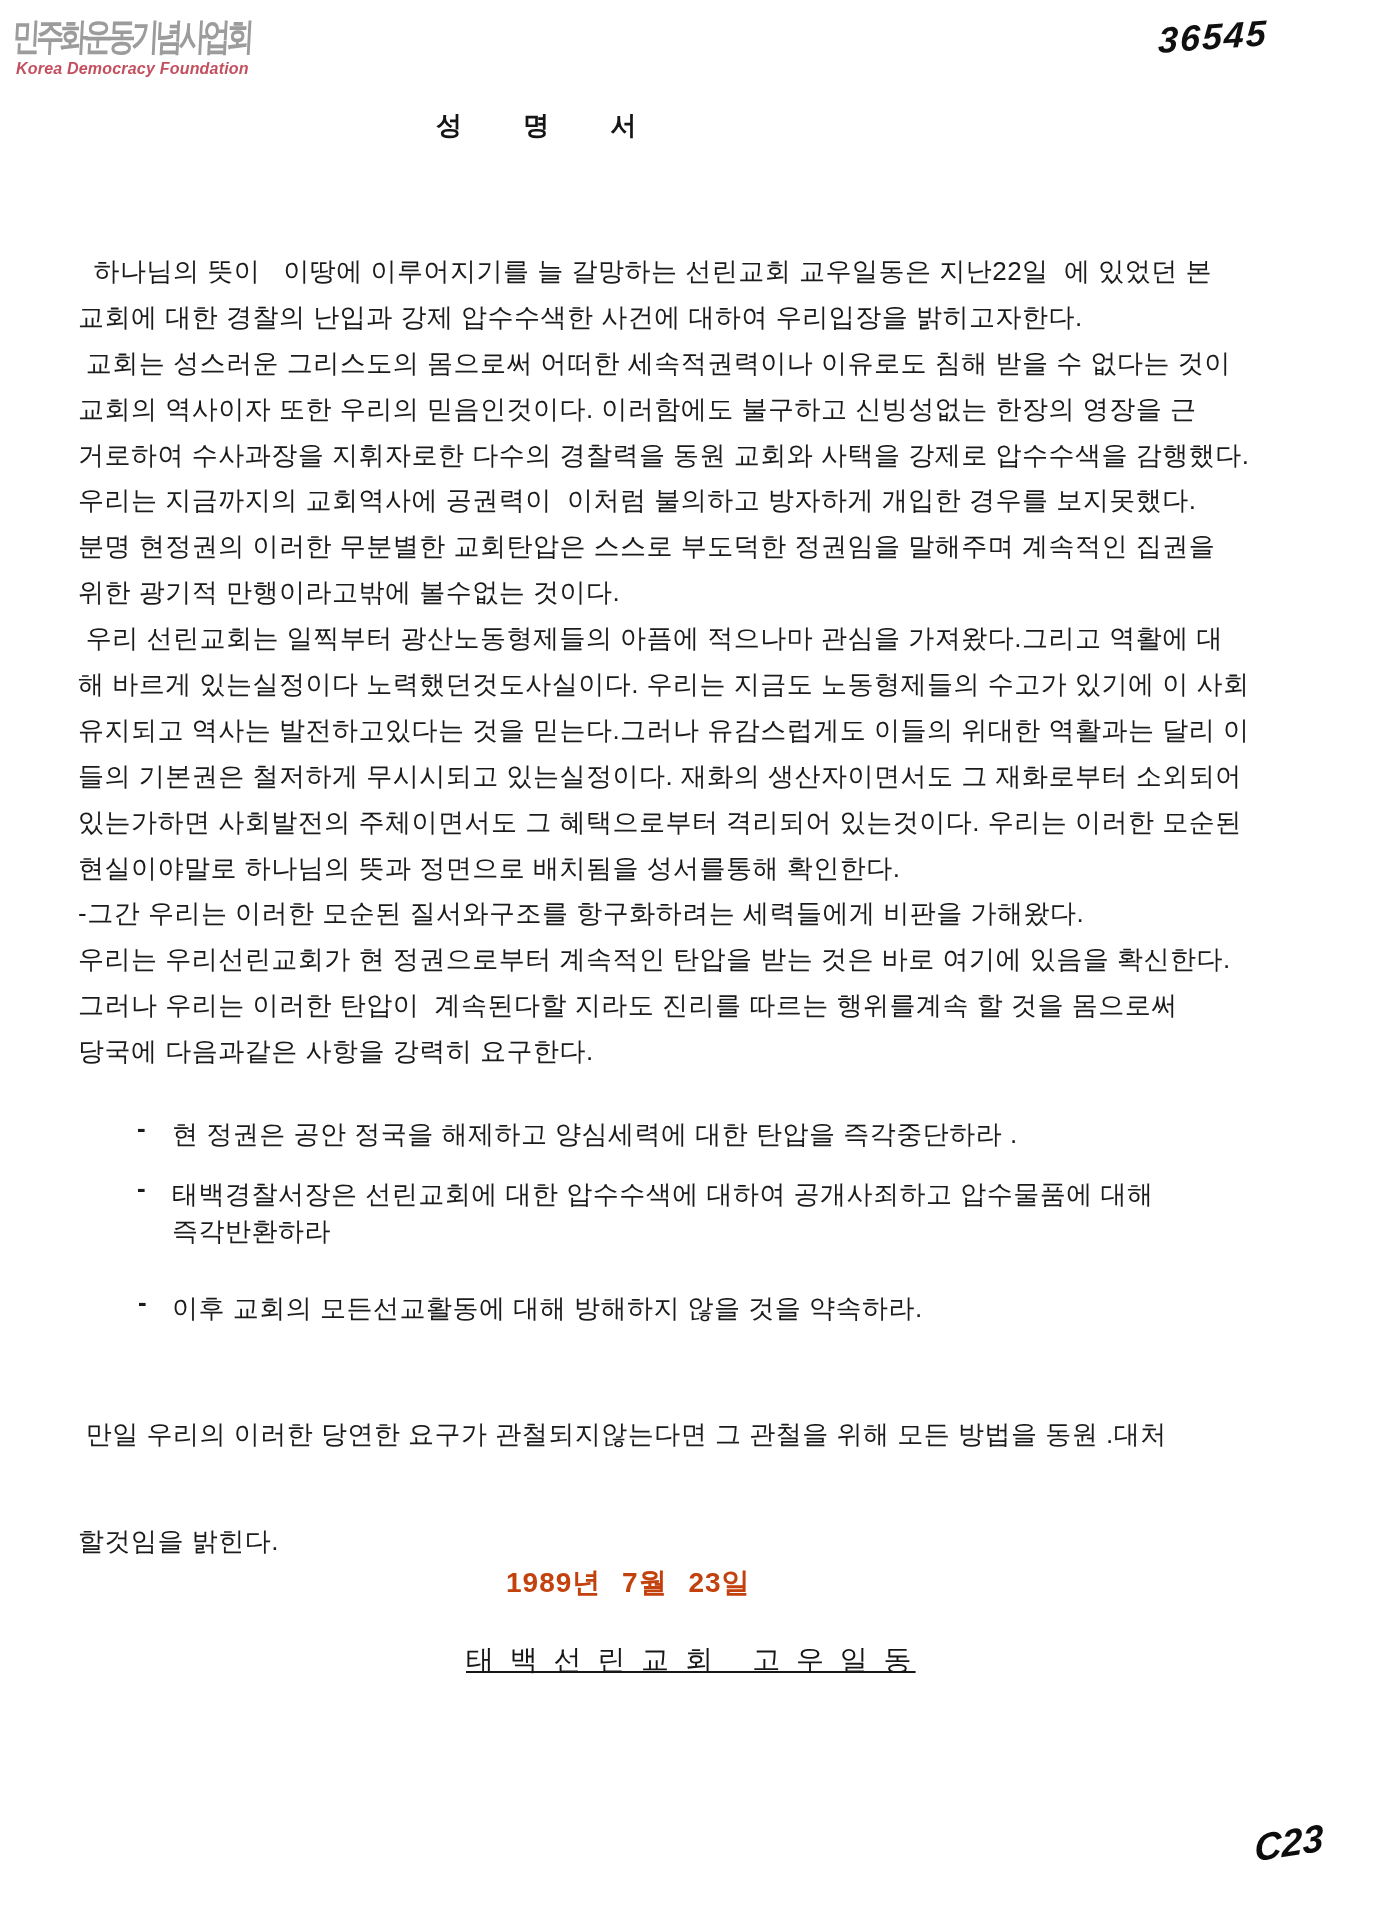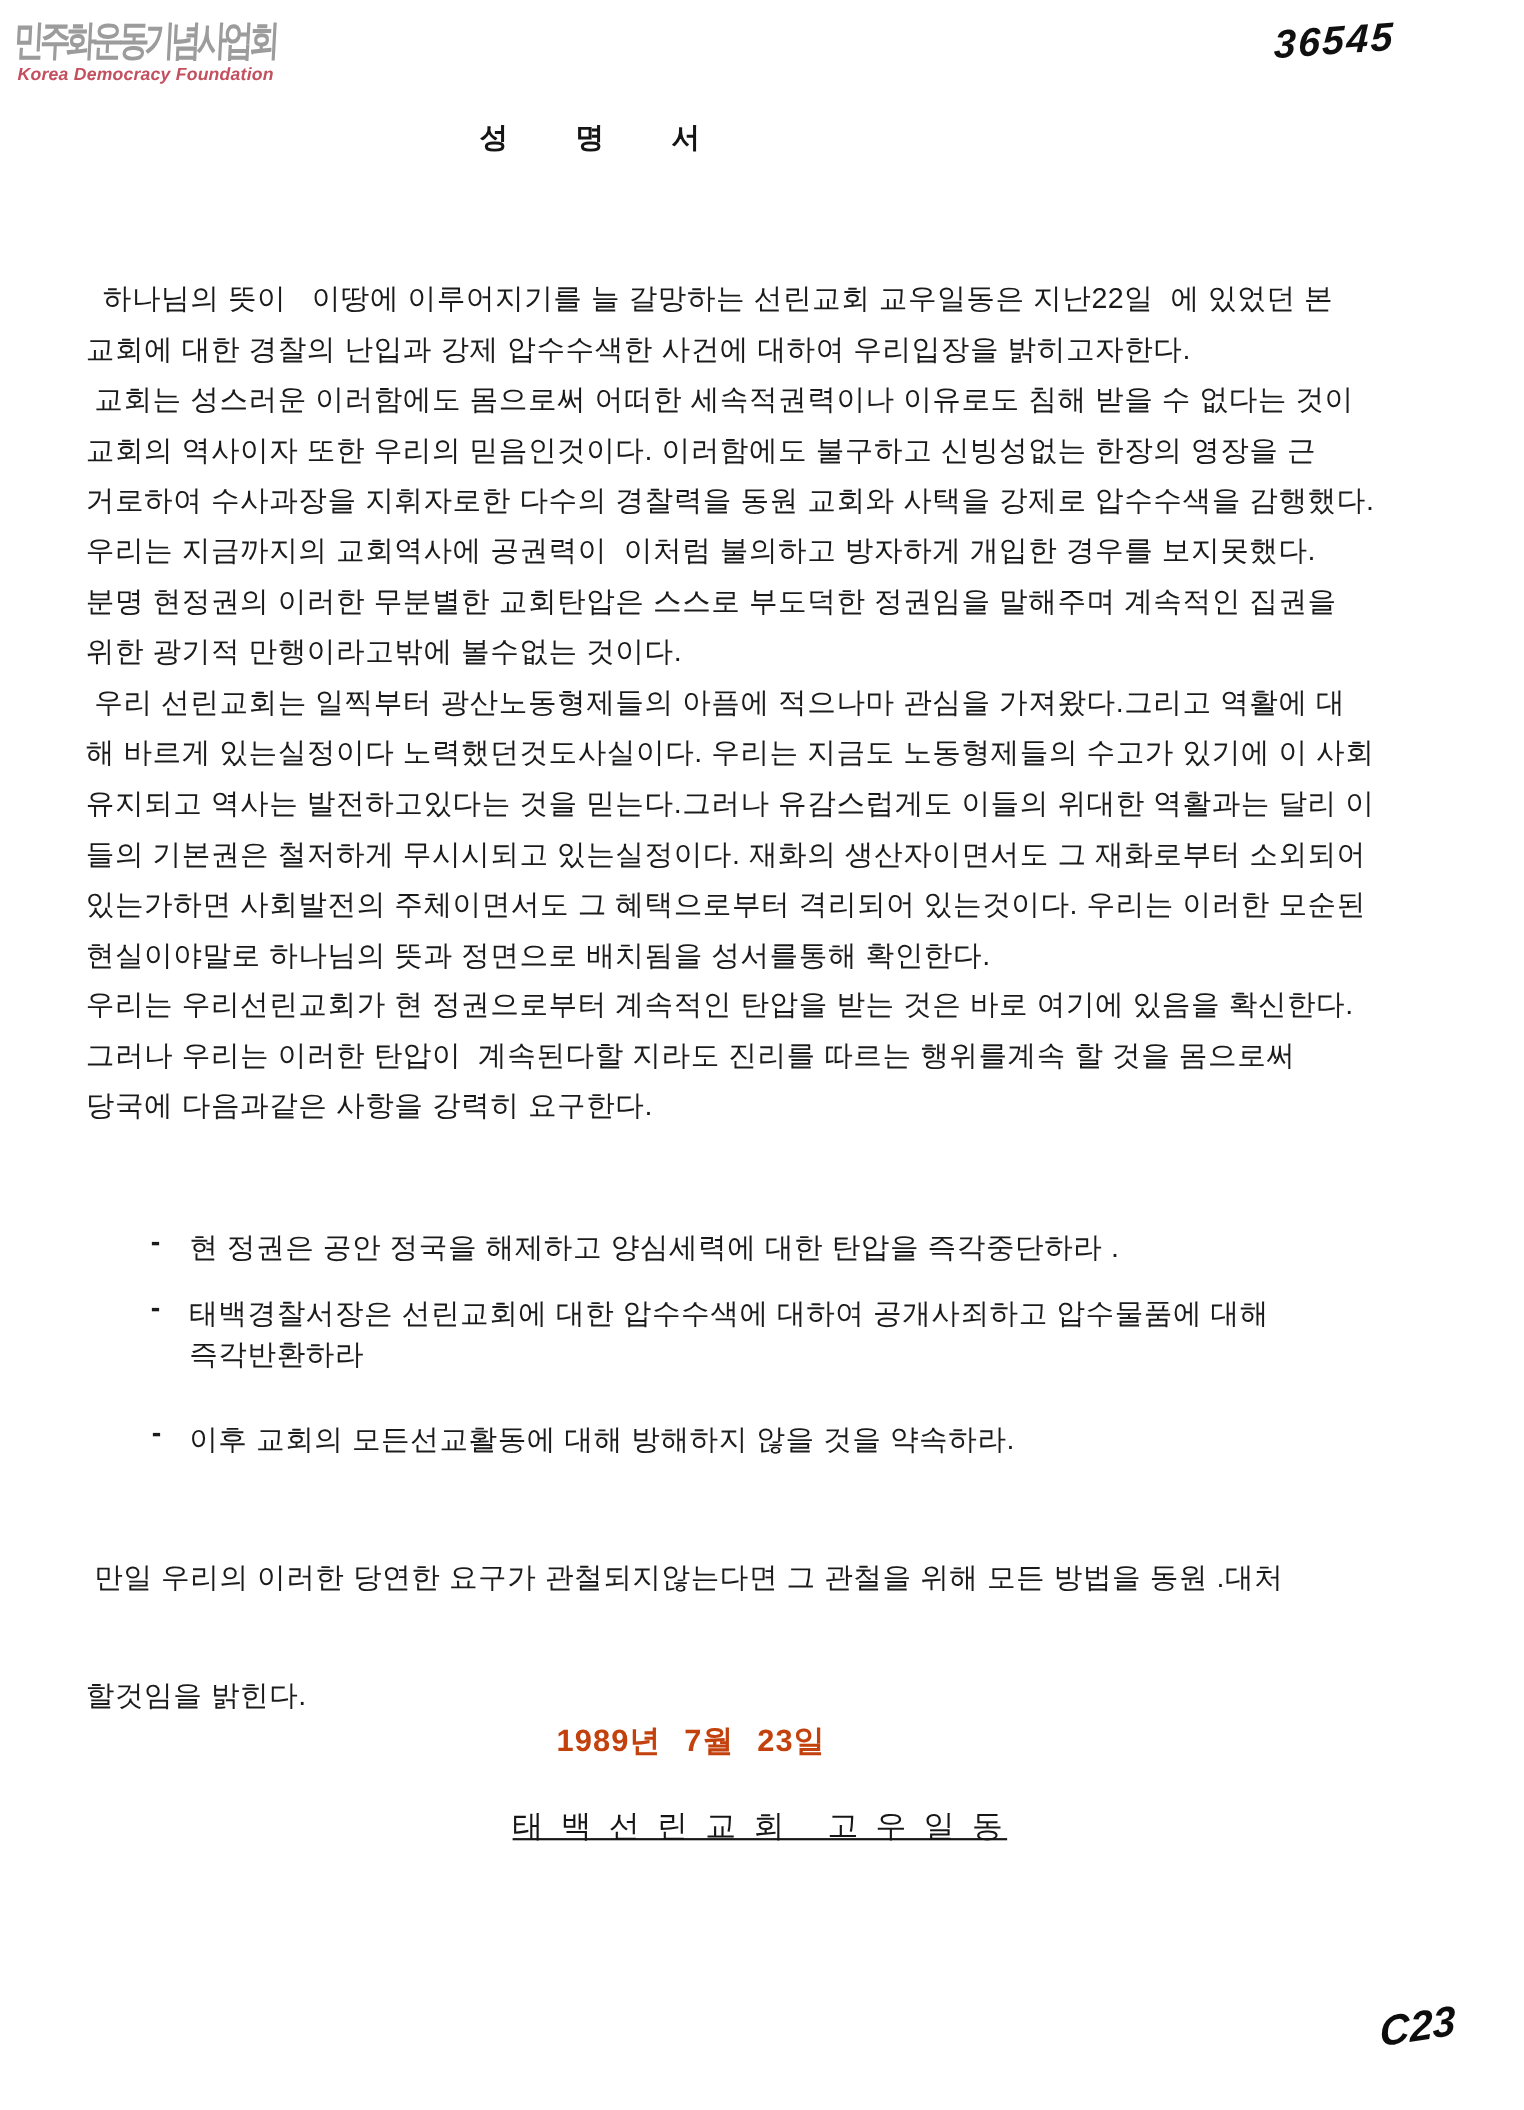--- a/index.html
+++ b/index.html
@@ -116,32 +116,33 @@
 
   <div class="logo-kr">민주화운동기념사업회</div>
   <div class="logo-en">Korea Democracy Foundation</div>
   <div class="archive-no">36545</div>
 
   <div class="doc-title">성 명 서</div>
 
   <div class="body-block">
     <div class="tline">  하나님의 뜻이   이땅에 이루어지기를 늘 갈망하는 선린교회 교우일동은 지난22일  에 있었던 본</div>
     <div class="tline">교회에 대한 경찰의 난입과 강제 압수수색한 사건에 대하여 우리입장을 밝히고자한다.</div>
-    <div class="tline"> 교회는 성스러운 이러함에도 몸으로써 어떠한 세속적권력이나 이유로도 침해 받을 수 없다는 것이</div>
+    <div class="tline"> 교회는 성스러운 그리스도의 몸으로써 어떠한 세속적권력이나 이유로도 침해 받을 수 없다는 것이</div>
     <div class="tline">교회의 역사이자 또한 우리의 믿음인것이다. 이러함에도 불구하고 신빙성없는 한장의 영장을 근</div>
     <div class="tline">거로하여 수사과장을 지휘자로한 다수의 경찰력을 동원 교회와 사택을 강제로 압수수색을 감행했다.</div>
     <div class="tline">우리는 지금까지의 교회역사에 공권력이  이처럼 불의하고 방자하게 개입한 경우를 보지못했다.</div>
     <div class="tline">분명 현정권의 이러한 무분별한 교회탄압은 스스로 부도덕한 정권임을 말해주며 계속적인 집권을</div>
     <div class="tline">위한 광기적 만행이라고밖에 볼수없는 것이다.</div>
     <div class="tline"> 우리 선린교회는 일찍부터 광산노동형제들의 아픔에 적으나마 관심을 가져왔다.그리고 역활에 대</div>
     <div class="tline">해 바르게 있는실정이다 노력했던것도사실이다. 우리는 지금도 노동형제들의 수고가 있기에 이 사회</div>
     <div class="tline">유지되고 역사는 발전하고있다는 것을 믿는다.그러나 유감스럽게도 이들의 위대한 역활과는 달리 이</div>
     <div class="tline">들의 기본권은 철저하게 무시시되고 있는실정이다. 재화의 생산자이면서도 그 재화로부터 소외되어</div>
     <div class="tline">있는가하면 사회발전의 주체이면서도 그 혜택으로부터 격리되어 있는것이다. 우리는 이러한 모순된</div>
     <div class="tline">현실이야말로 하나님의 뜻과 정면으로 배치됨을 성서를통해 확인한다.</div>
+    <div class="tline">-그간 우리는 이러한 모순된 질서와구조를 항구화하려는 세력들에게 비판을 가해왔다.</div>
     <div class="tline">우리는 우리선린교회가 현 정권으로부터 계속적인 탄압을 받는 것은 바로 여기에 있음을 확신한다.</div>
     <div class="tline">그러나 우리는 이러한 탄압이  계속된다할 지라도 진리를 따르는 행위를계속 할 것을 몸으로써</div>
     <div class="tline">당국에 다음과같은 사항을 강력히 요구한다.</div>
   </div>
 
   <span class="demand-dash dash-1">-</span>
   <div class="demand-line dl-1">현 정권은 공안 정국을 해제하고 양심세력에 대한 탄압을 즉각중단하라 .</div>
 
   <span class="demand-dash dash-2">-</span>
   <div class="demand-line dl-2a">태백경찰서장은 선린교회에 대한 압수수색에 대하여 공개사죄하고 압수물품에 대해</div>

